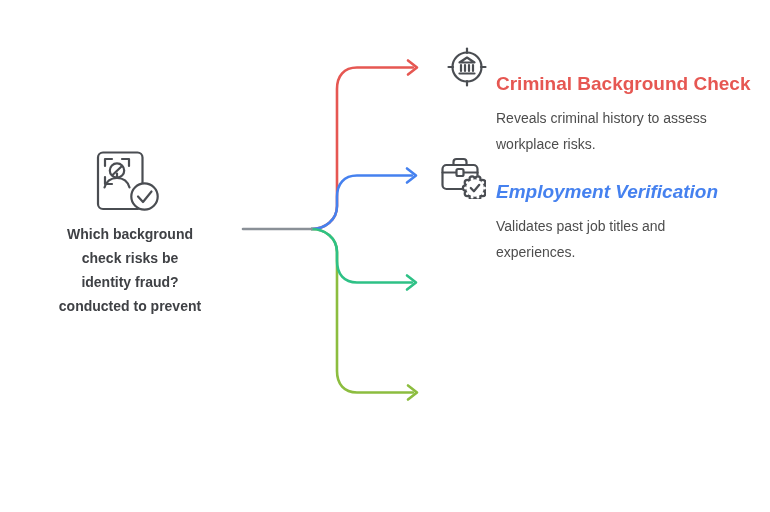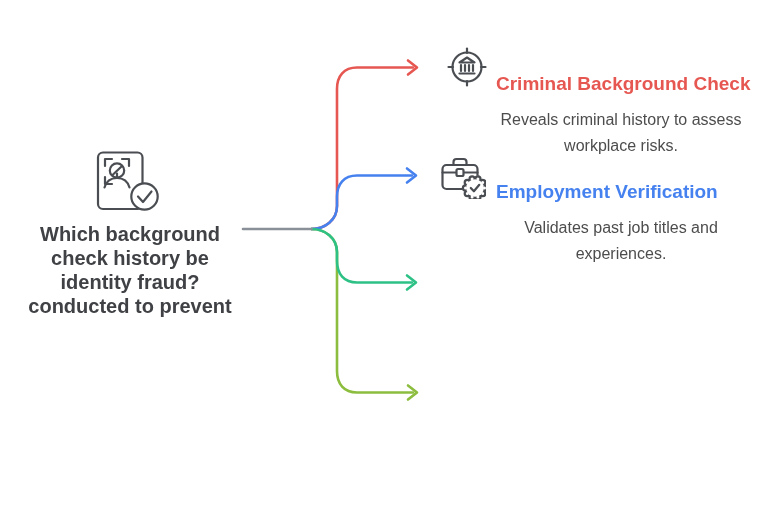--- a/index.html
+++ b/index.html
@@ -7,26 +7,26 @@
           font-family:"Liberation Sans",sans-serif;}
   svg{display:block;}
   .connectors{position:absolute;left:0;top:0;pointer-events:none;}
   .cpath{fill:none;stroke-width:2.6;stroke-linecap:round;stroke-linejoin:round;}
   .ic{fill:none;stroke:var(--icon-stroke,#4a4d52);stroke-width:2.2;
       stroke-linecap:round;stroke-linejoin:round;}
   .ic-fill{fill:#fff;}
   .ic-blank{fill:#fff;stroke:none;}
   .question-icon{position:absolute;left:92px;top:146px;}
   .question-text{position:absolute;left:25px;top:222px;width:210px;text-align:center;
-                 font-size:20px;font-weight:bold;line-height:24px;color:var(--question-color,#3f4145);}
+                 font-size:14px;font-weight:bold;line-height:24px;color:var(--question-color,#3f4145);}
   .sec{position:absolute;left:434px;width:340px;height:104px;}
   .sec-icon{position:absolute;}
   .sec-title{position:absolute;left:62px;font-size:19px;font-weight:bold;white-space:nowrap;}
-  .sec-desc{position:absolute;left:62px;width:250px;font-size:16px;line-height:26px;
-            color:var(--body-color,#4d4d4d);text-align:center;}
+  .sec-desc{position:absolute;left:62px;width:250px;font-size:14px;line-height:26px;
+            color:var(--body-color,#4d4d4d);}
   .s0{top:45px;} .s0 .sec-icon{left:11px;top:0;} .s0 .sec-title{top:12px;} .s0 .sec-desc{top:46px;}
   .s1{top:150px;} .s1 .sec-icon{left:4px;top:1px;} .s1 .sec-title{top:15px;} .s1 .sec-desc{top:49px;}
   .s2{top:258px;} .s2 .sec-icon{left:3px;top:2px;} .s2 .sec-title{top:15px;} .s2 .sec-desc{top:49px;}
   .s3{top:368px;} .s3 .sec-icon{left:2px;top:1px;} .s3 .sec-title{top:13px;} .s3 .sec-desc{top:48px;}
 </style>
 </head>
 <body>
 
 <div class="canvas">
 
@@ -49,21 +49,21 @@
     <path class="ic" d="M13 31 V38 H20"></path>
     <circle class="ic" cx="25" cy="24.5" r="7.2"></circle>
     <path class="ic" d="M20.5 29 L29.5 20.5"></path>
     <path class="ic" d="M12.5 41.5 C14.5 34.5 19.5 32 25 32 C30.5 32 35.5 34.5 37.5 41.5"></path>
     <path class="ic" d="M25 32 V27.5"></path>
     <circle class="ic ic-fill" cx="52.5" cy="50.5" r="13.2"></circle>
     <path class="ic" d="M46 50.5 L51 56 L59.5 45.5"></path>
   </svg>
   <div class="question-text">
     <div>Which background</div>
-    <div>check history be</div>
+    <div>check risks be</div>
     <div>identity fraud?</div>
     <div>conducted to prevent</div>
   </div>
 
   <div class="sec s0">
     <svg class="sec-icon" width="44" height="44" viewBox="0 0 44 44">
       <circle class="ic" cx="22" cy="22" r="14.5"></circle>
       <path class="ic" d="M22 3.5 V8"></path>
         <path class="ic" d="M22 36 V40.5"></path>
       <path class="ic" d="M3.5 22 H8"></path>
@@ -91,19 +91,19 @@
         <circle class="ic ic-fill" cx="29.3" cy="42.6" r="2.6"></circle>
         <circle class="ic ic-fill" cx="27.5" cy="37" r="2.6"></circle>
         <circle class="ic ic-fill" cx="29.3" cy="31.4" r="2.6"></circle>
         <circle class="ic ic-fill" cx="34.1" cy="28" r="2.6"></circle>
         <circle class="ic ic-fill" cx="39.9" cy="28" r="2.6"></circle>
         <circle class="ic ic-fill" cx="44.7" cy="31.4" r="2.6"></circle>
       </g>
       <circle class="ic-blank" cx="37" cy="37" r="8.8"></circle>
       <path class="ic" d="M32.8 37 L35.9 40.3 L41.3 33.8"></path>
     </svg>
-    <h2 class="sec-title" style="color: rgb(69, 129, 239);">Employment Verification</h2>
+    <h2 class="sec-title" style="color: rgb(69, 129, 239); font-style: italic;">Employment Verification</h2>
     <p class="sec-desc">Validates past job titles and experiences.</p>
   </div>
 
 
 
 </div>
 
 </body></html>

